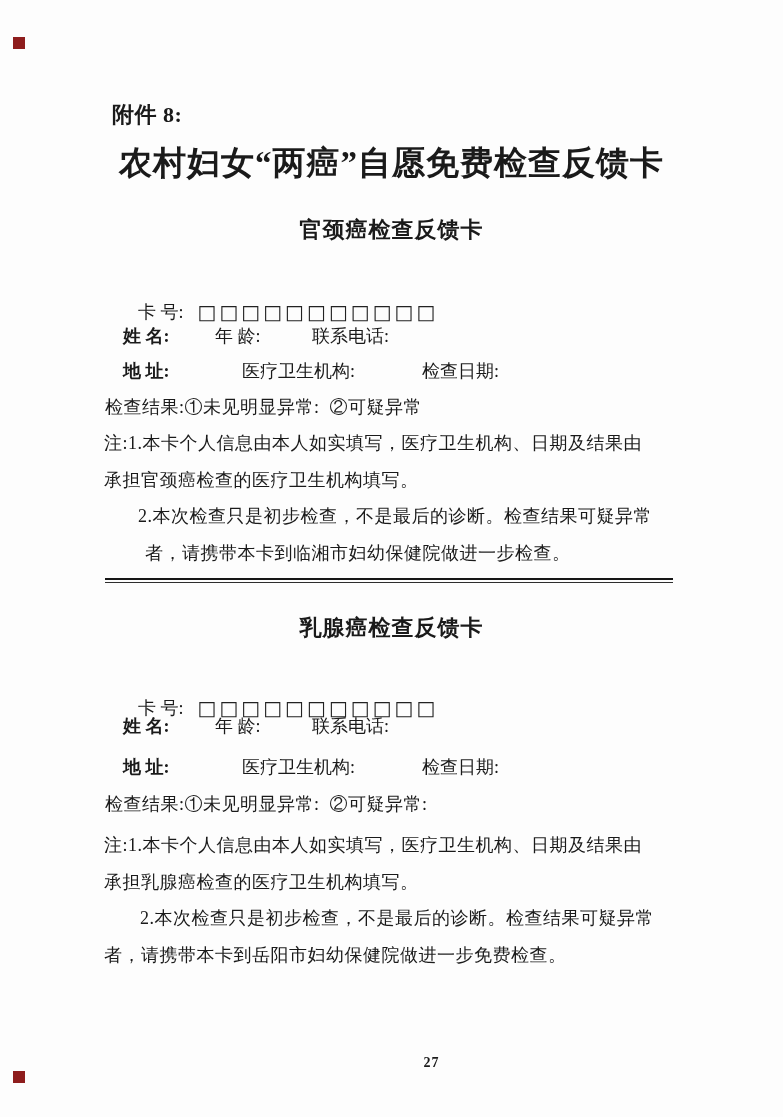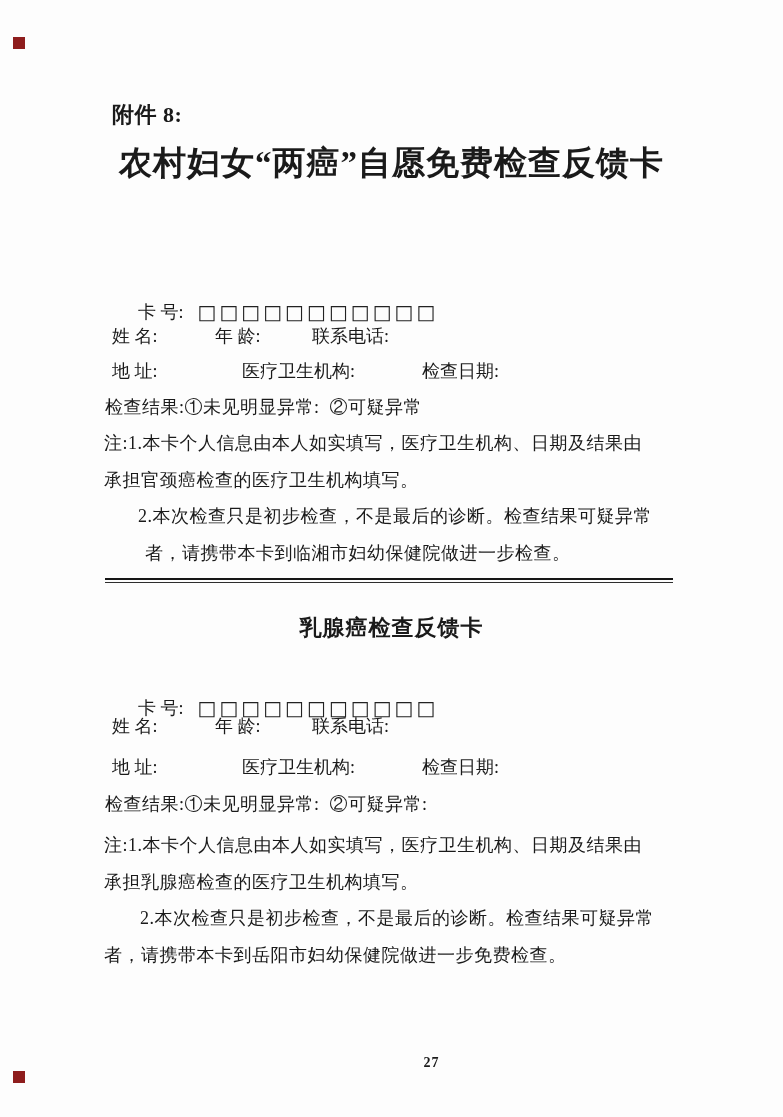--- a/index.html
+++ b/index.html
@@ -27,21 +27,21 @@
   .heading {
     position:absolute; left:0; width:100%;
     margin:0; text-align:center;
     font-size:22px; font-weight:bold; letter-spacing:1px; white-space:pre;
   }
   .s1-heading { top:215px; }
   .s2-heading { top:613px; }
 
   .row { position:absolute; left:112px; width:620px; height:26px; font-size:18px; white-space:pre; }
   .row span { position:absolute; top:0; white-space:pre; }
-  .f-label { left:0; }
+  .f-label { left:11px;font-weight:bold; }
   .f-age   { left:103px; }
   .f-phone { left:200px; }
   .f-org   { left:130px; }
   .f-date  { left:310px; }
 
   .s1-card { top:278px; } .s2-card { top:674px; }
   .s1-name { top:324px; } .s2-name { top:714px; }
   .s1-addr { top:359px; } .s2-addr { top:755px; }
 
   .card-row { position:absolute; left:120px; font-size:18px; white-space:pre;text-align:right; }
@@ -78,20 +78,21 @@
 
 <div class="page">
 
   <div class="marker marker-top"></div>
   <div class="marker marker-bottom"></div>
 
   <div class="line attach">附件 8:</div>
 
   <h1 class="title">农村妇女“两癌”自愿免费检查反馈卡</h1>
 
+  <h2 class="heading s1-heading">官颈癌检查反馈卡</h2>
 
   <div class="card-row s1-card">
     <span class="lbl">卡 号:</span><span class="boxes">□□□□□□□□□□□</span>
   </div>
 
   <div class="row s1-name">
     <span class="f-label">姓 名:</span>
     <span class="f-age">年 龄:</span>
     <span class="f-phone">联系电话:</span>
   </div>

